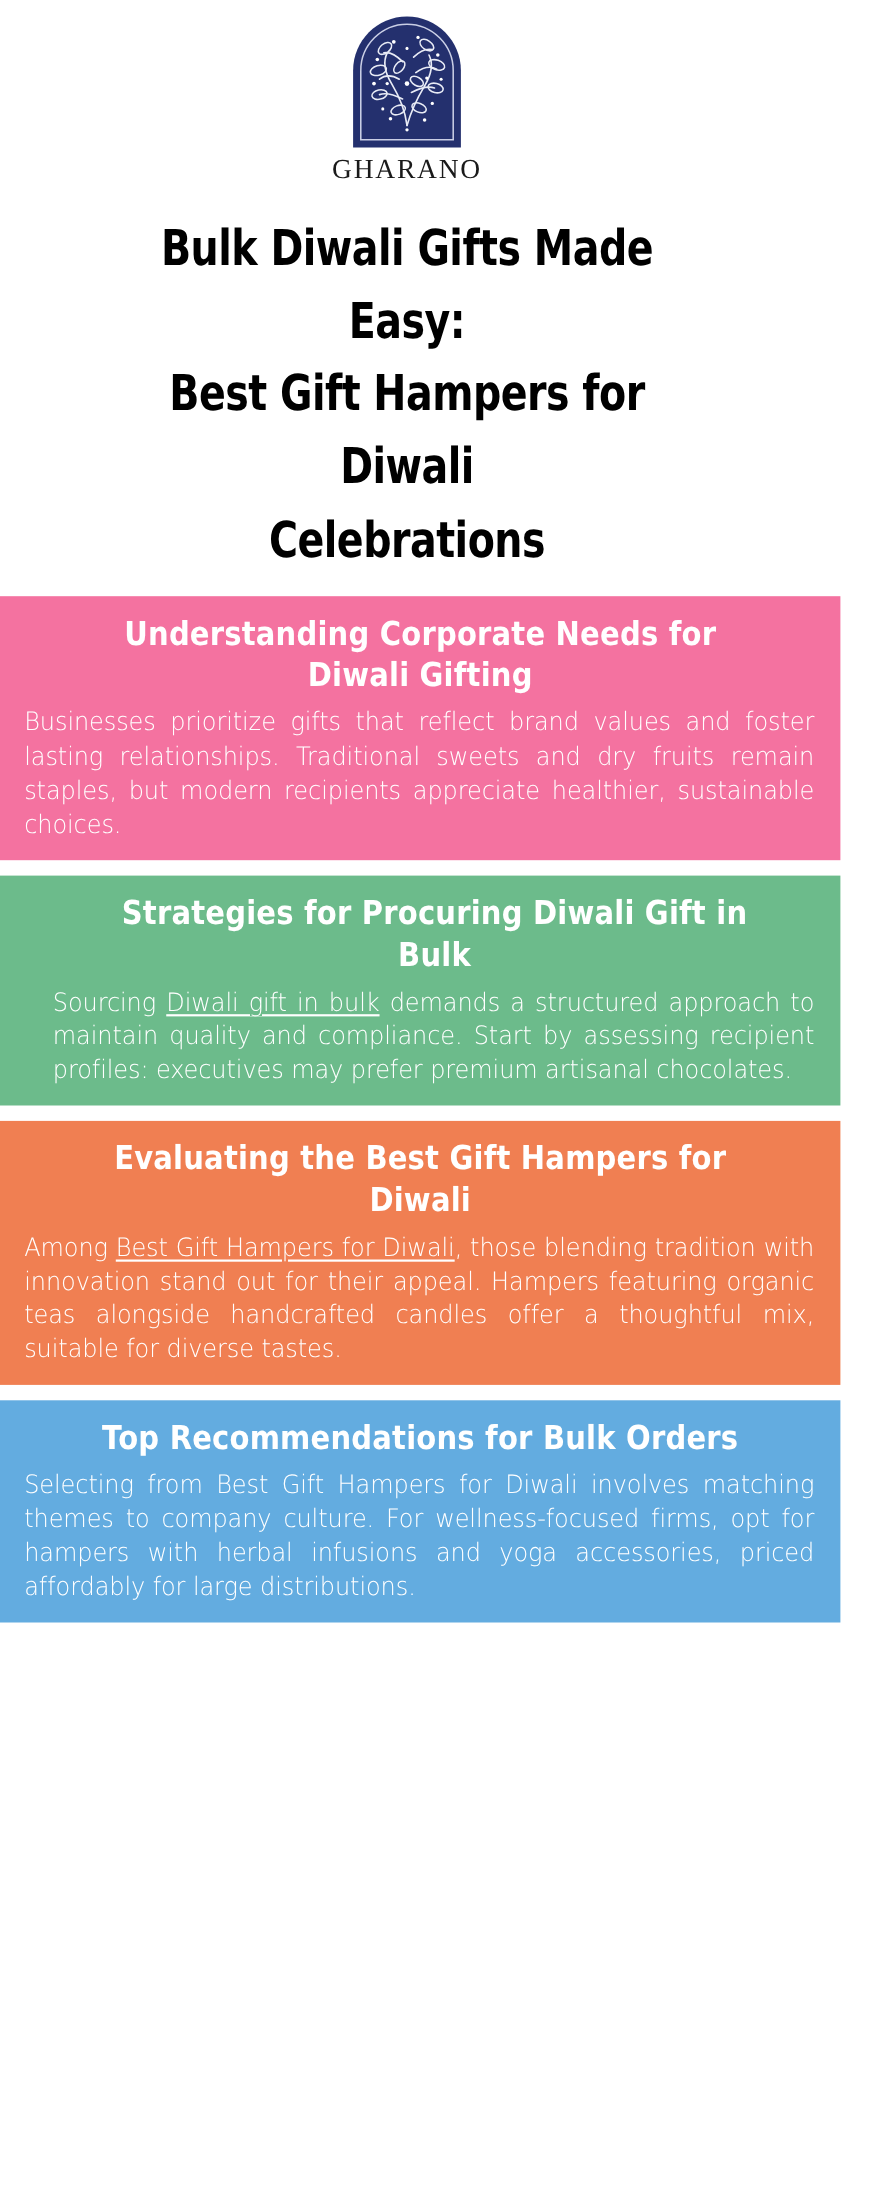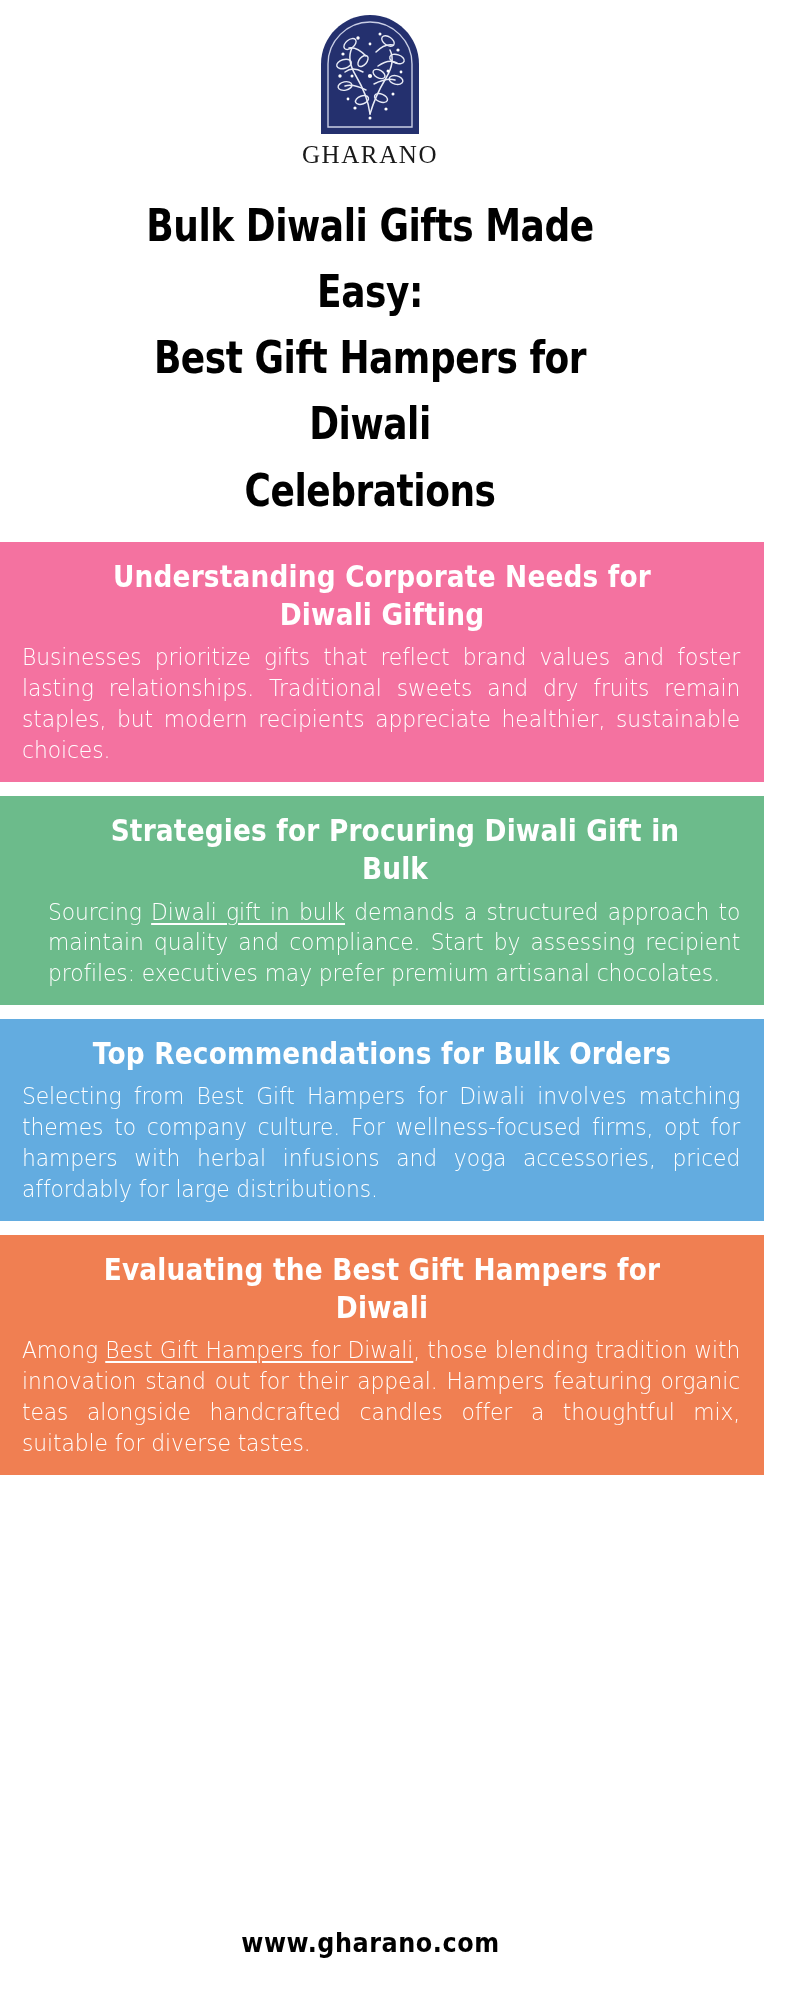--- a/index.html
+++ b/index.html
@@ -205,29 +205,26 @@
     <section class="card card--pink">
       <h2 class="card-heading">Understanding Corporate Needs for Diwali Gifting</h2>
       <p class="card-body"><span>Businesses prioritize gifts that reflect brand values and foster lasting relationships. Traditional sweets and dry fruits remain staples, but modern recipients appreciate healthier, sustainable choices.</span></p>
     </section>
 
     <section class="card card--green">
       <h2 class="card-heading">Strategies for Procuring Diwali Gift in Bulk</h2>
       <p class="card-body"><span>Sourcing </span><span class="lnk">Diwali gift in bulk</span><span> demands a structured approach to maintain quality and compliance. Start by assessing recipient profiles: executives may prefer premium artisanal chocolates.</span></p>
     </section>
 
+    <section class="card card--orange">
+      <h2 class="card-heading">Evaluating the Best Gift Hampers for Diwali</h2>
+      <p class="card-body"><span>Among </span><span class="lnk">Best Gift Hampers for Diwali</span><span>, those blending tradition with innovation stand out for their appeal. Hampers featuring organic teas alongside handcrafted candles offer a thoughtful mix, suitable for diverse tastes.</span></p>
+    </section>
+
     <section class="card card--blue">
       <h2 class="card-heading">Top Recommendations for Bulk Orders</h2>
       <p class="card-body"><span>Selecting from Best Gift Hampers for Diwali involves matching themes to company culture. For wellness-focused firms, opt for hampers with herbal infusions and yoga accessories, priced affordably for large distributions.</span></p>
     </section>
 
-    <section class="card card--orange">
-      <h2 class="card-heading">Evaluating the Best Gift Hampers for Diwali</h2>
-      <p class="card-body"><span>Among </span><span class="lnk">Best Gift Hampers for Diwali</span><span>, those blending tradition with innovation stand out for their appeal. Hampers featuring organic teas alongside handcrafted candles offer a thoughtful mix, suitable for diverse tastes.</span></p>
-    </section>
-
   </div>
 
-  <div class="poster-footer">
-    <span class="footer-url">www.gharano.com</span>
-  </div>
 
 </div>
 
 </body></html>

